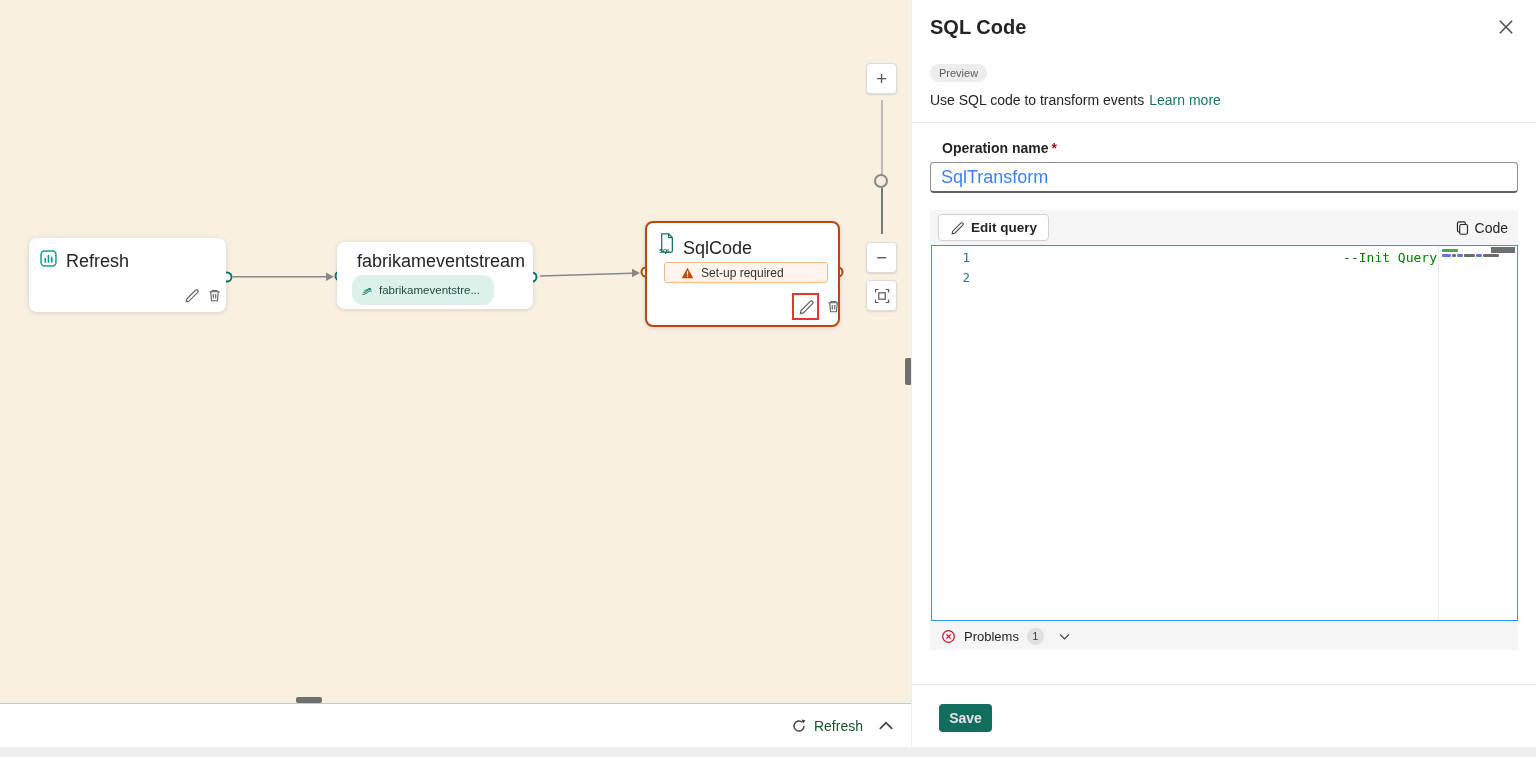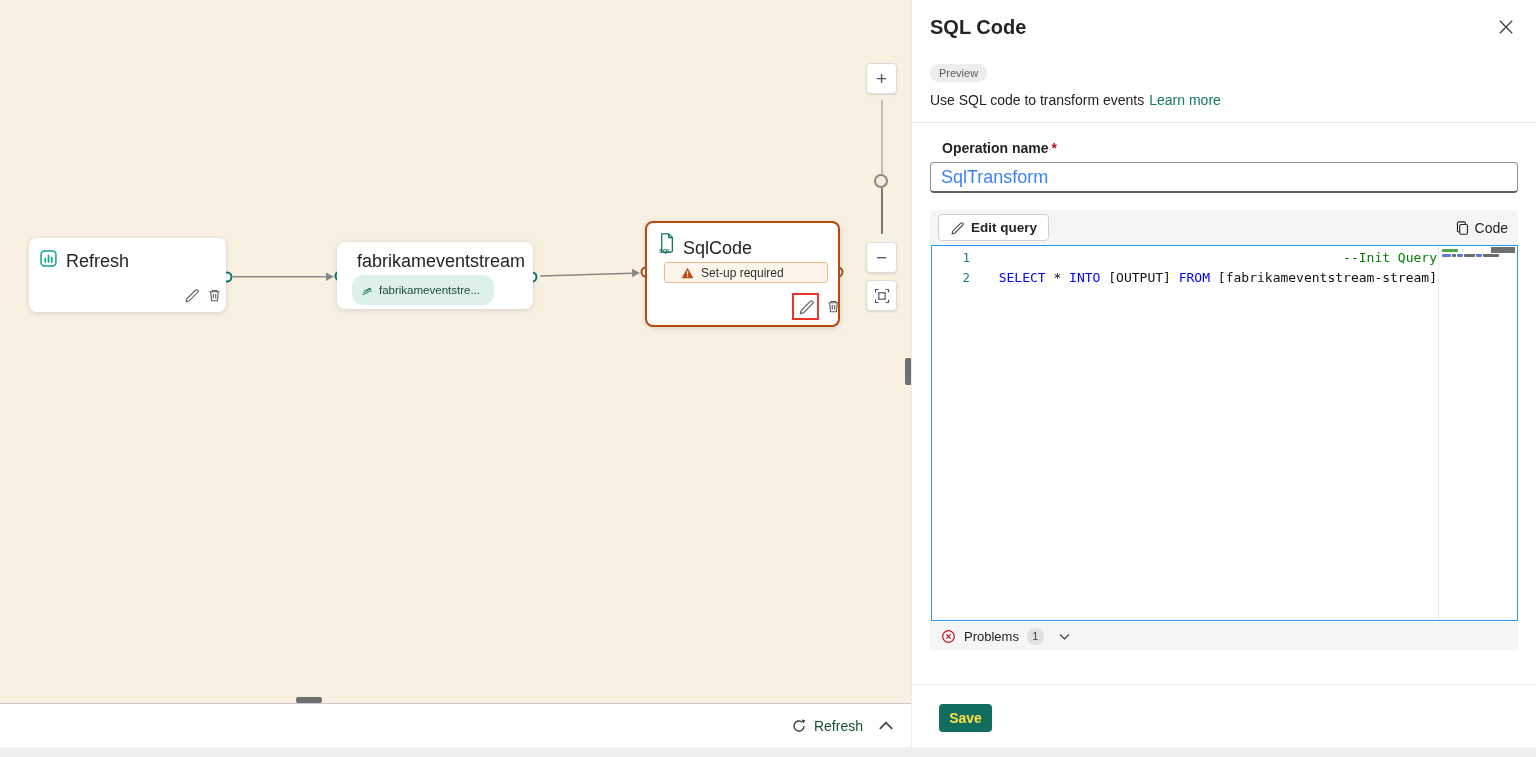--- a/index.html
+++ b/index.html
@@ -103,21 +103,21 @@
 
   .problems-bar{position:absolute;left:18px;top:622px;width:588px;height:28px;background:#f5f5f5;
     display:flex;align-items:center;gap:8px;padding:0 11px;cursor:pointer;}
   .problems-bar .plabel{font-size:13px;color:#242424;}
   .pcount{background:#e0e0e0;color:#424242;font-size:11px;min-width:17px;height:17px;border-radius:9px;
     display:flex;align-items:center;justify-content:center;padding:0 4px;}
   .pchev{color:#424242;margin-left:6px;display:flex;}
 
   .footer-divider{position:absolute;left:0;top:684px;width:625px;height:1px;background:#e6e6e6;}
   .save-btn{position:absolute;left:27px;top:704px;width:53px;height:28px;background:var(--save-button);
-    color:#fde047;font-size:14px;font-weight:700;border:none;border-radius:4px;cursor:pointer;
+    color:#e5e5e5;font-size:14px;font-weight:700;border:none;border-radius:4px;cursor:pointer;
     font-family:"Liberation Sans",sans-serif;}
 </style>
 </head>
 <body>
 
 <div id="app">
 
   <div class="canvas">
 
     <svg class="conn-svg">
@@ -271,21 +271,20 @@
       </button>
     </div>
 
     <div class="editor">
       <div class="gutter">
           <div class="line-number">1</div>
           <div class="line-number">2</div>
         </div>
       <div class="code-lines">
           <div class="code-line"><span class="tok-comment">--Init Query</span></div>
-          <div class="code-line"><span class="tok-keyword">SELECT</span><span class="tok-plain"> * </span><span class="tok-keyword">INTO</span><span class="tok-plain"> [OUTPUT] </span><span class="tok-keyword">FROM</span><span class="tok-plain"> [fabrikameventstream-stream]</span></div>
         </div>
       <div class="minimap">
         <div style="height:3px"></div>
         <div class="mm-row">
             <i class="mm-green" style="width:16px"></i>
           </div>
         <div class="mm-row">
             <i class="mm-blue" style="width:9px"></i>
             <i class="mm-dark" style="width:4px"></i>
             <i class="mm-blue" style="width:6px"></i>

